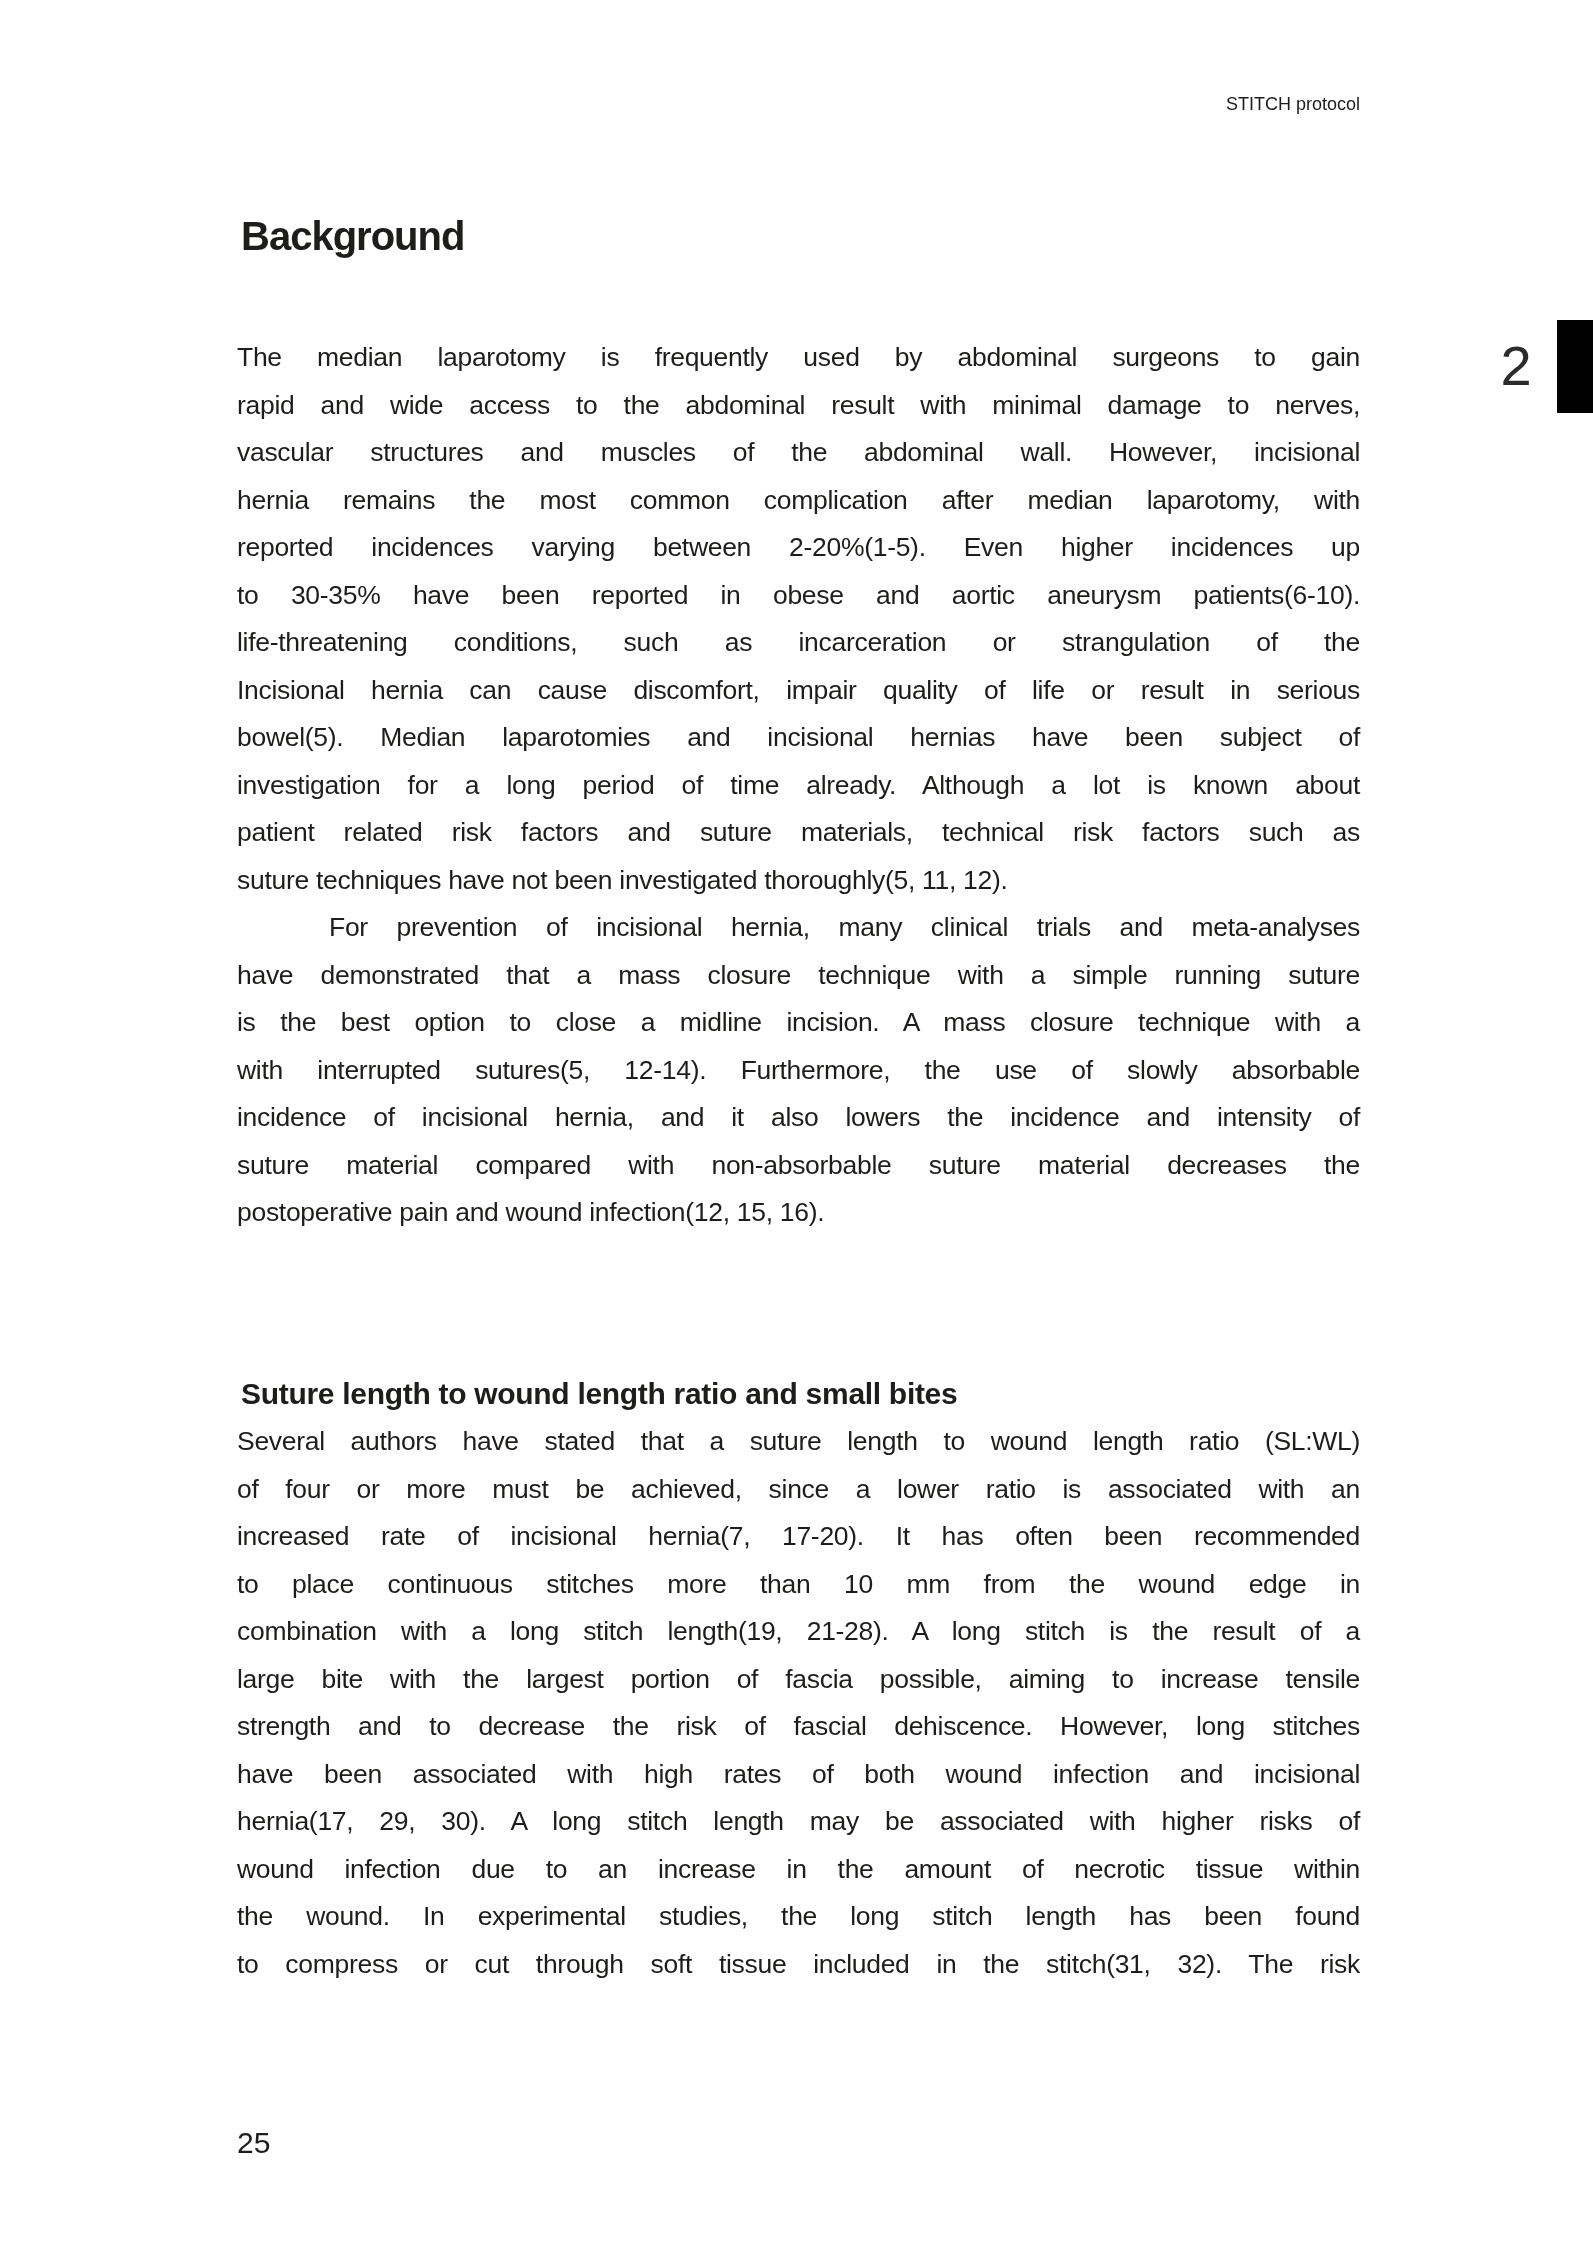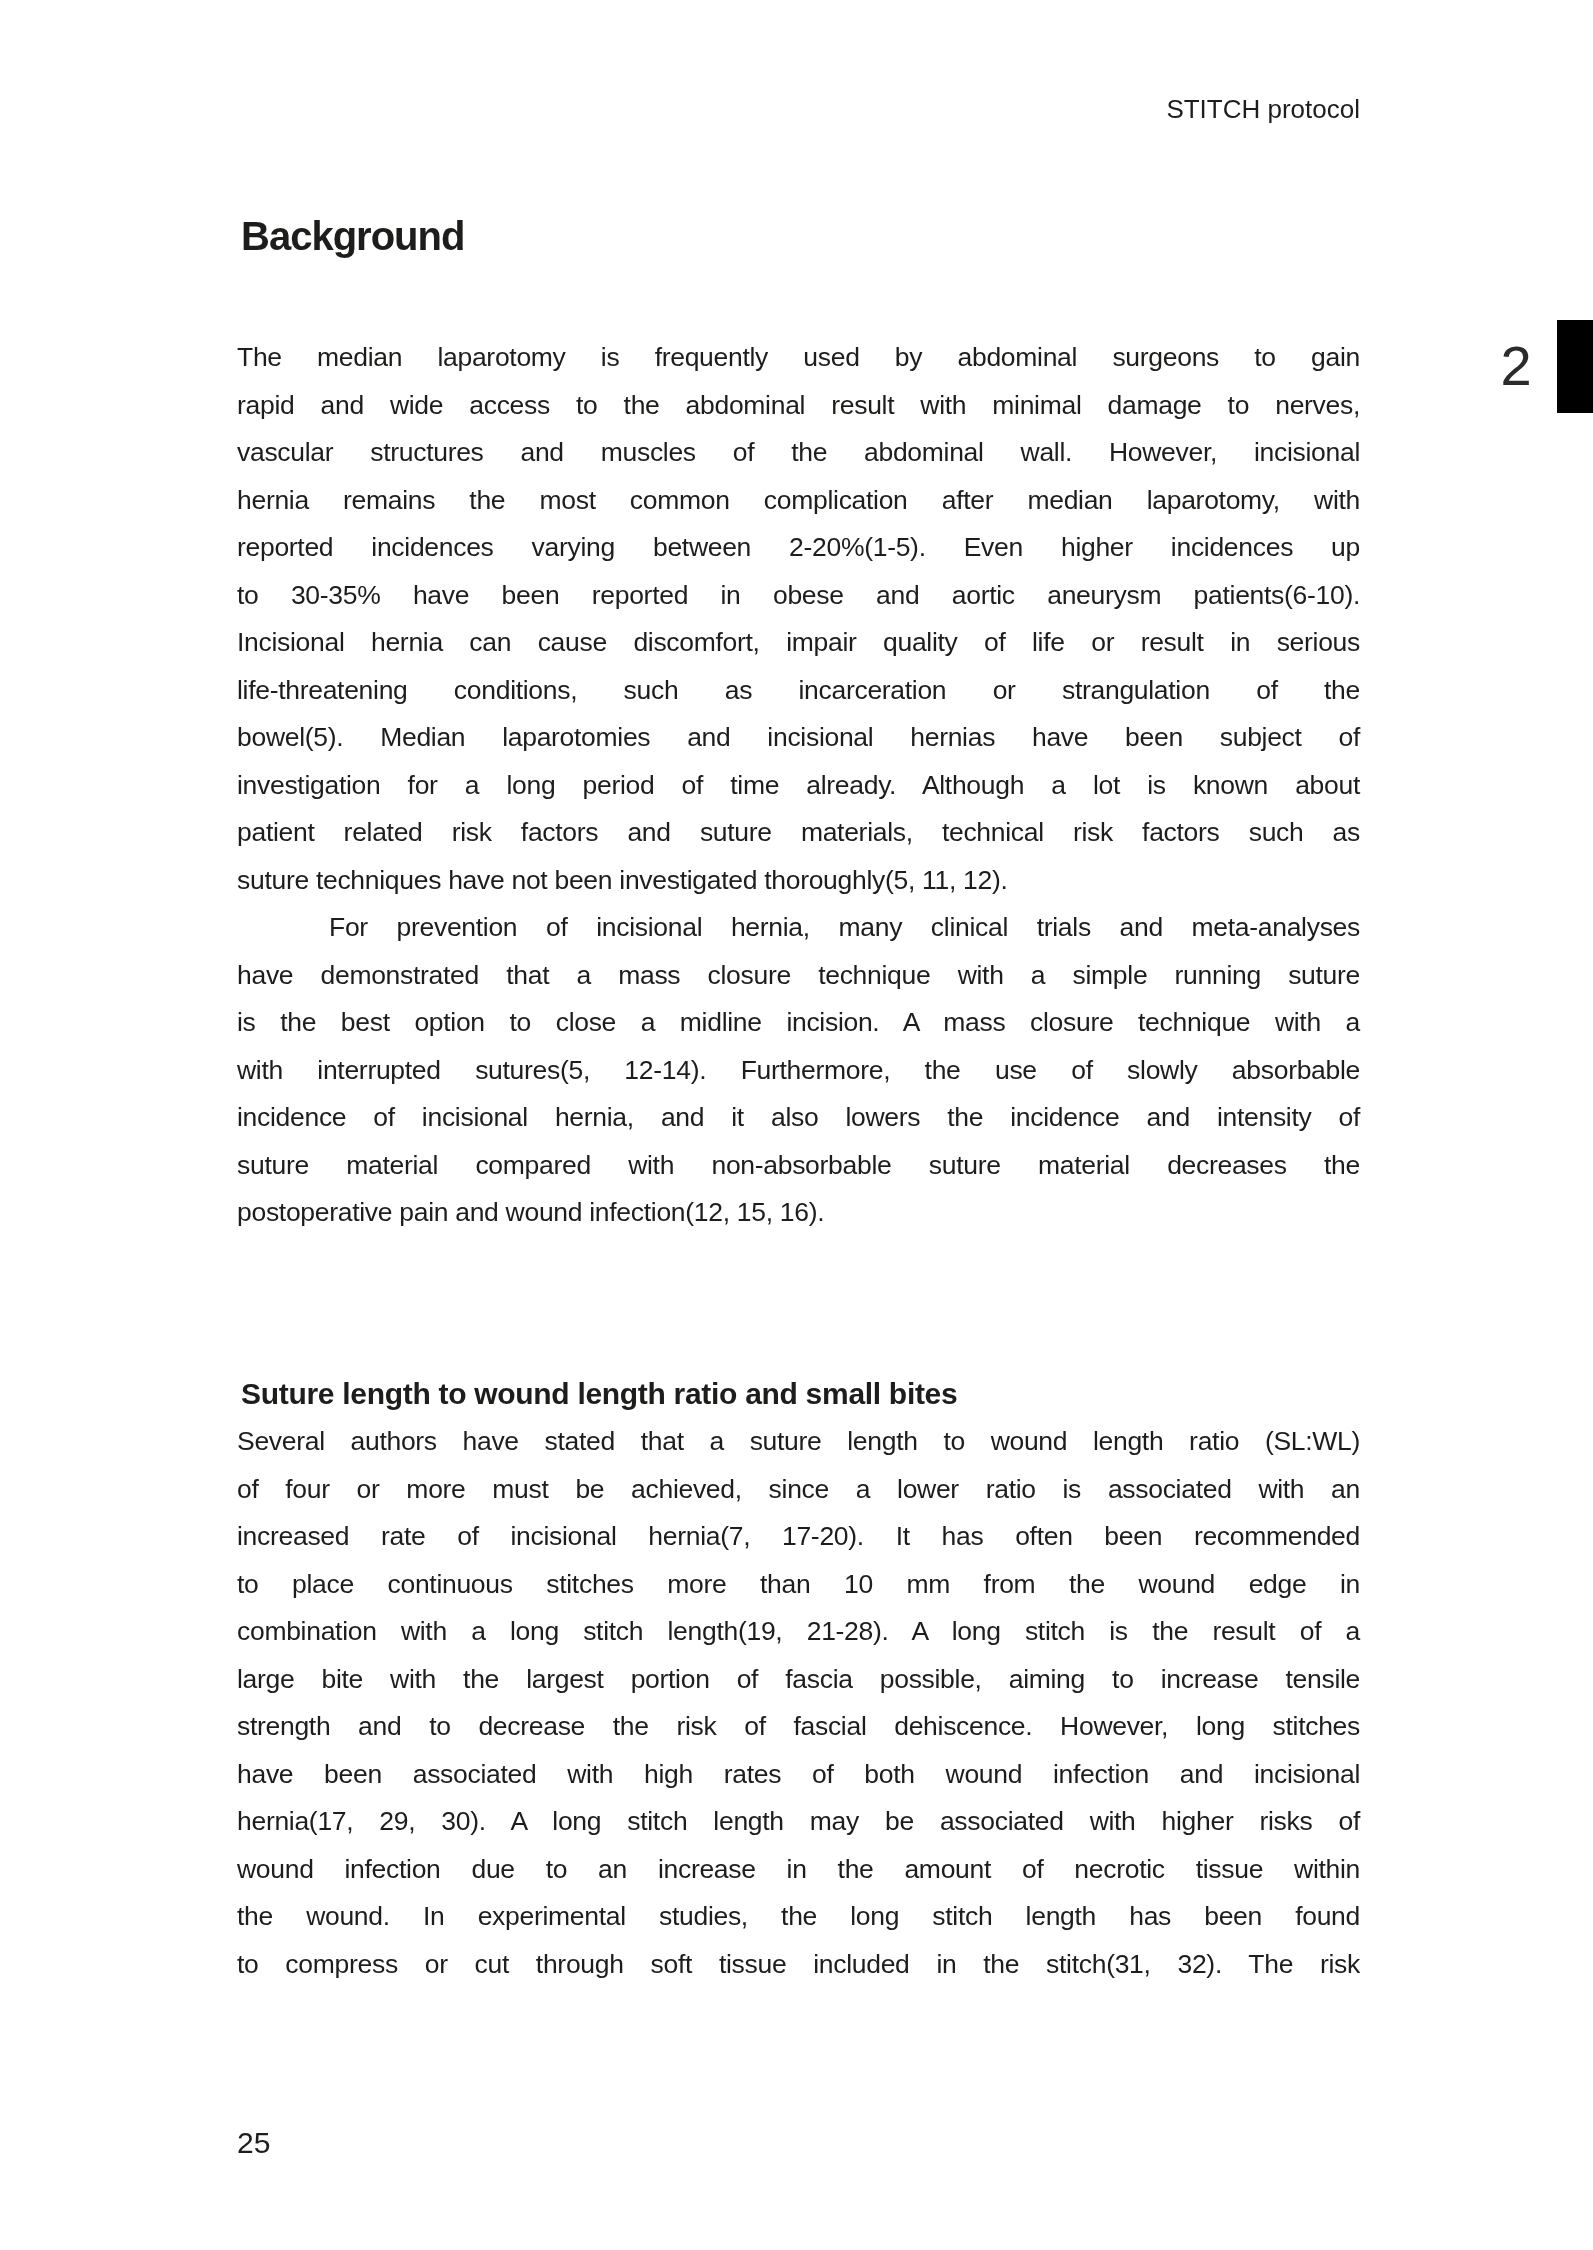--- a/index.html
+++ b/index.html
@@ -16,21 +16,21 @@
 
   .content {
     position: absolute;
     left: 237px;
     width: 1123px;
   }
 
   .running-header {
     top: 94px;
     text-align: right;
-    font-size: 26px;
+    font-size: 18px;
     letter-spacing: 0;
   }
 
   .title {
     top: 210px;
     margin: 4px;
     font-size: 40px;
     font-weight: 700;
     letter-spacing: -1px;
   }
@@ -96,22 +96,22 @@
 
   <h1 class="content title">Background</h1>
 
   <div class="content block block1">
       <div class="line j">The median laparotomy is frequently used by abdominal surgeons to gain</div>
       <div class="line j">rapid and wide access to the abdominal result with minimal damage to nerves,</div>
       <div class="line j">vascular structures and muscles of the abdominal wall. However, incisional</div>
       <div class="line j">hernia remains the most common complication after median laparotomy, with</div>
       <div class="line j">reported incidences varying between 2-20%(1-5). Even higher incidences up</div>
       <div class="line j">to 30-35% have been reported in obese and aortic aneurysm patients(6-10).</div>
+      <div class="line j">life-threatening conditions, such as incarceration or strangulation of the</div>
       <div class="line j">Incisional hernia can cause discomfort, impair quality of life or result in serious</div>
-      <div class="line j">life-threatening conditions, such as incarceration or strangulation of the</div>
       <div class="line j">bowel(5). Median laparotomies and incisional hernias have been subject of</div>
       <div class="line j">investigation for a long period of time already. Although a lot is known about</div>
       <div class="line j">patient related risk factors and suture materials, technical risk factors such as</div>
       <div class="line">suture techniques have not been investigated thoroughly(5, 11, 12).</div>
       <div class="line j ind">For prevention of incisional hernia, many clinical trials and meta-analyses</div>
       <div class="line j">have demonstrated that a mass closure technique with a simple running suture</div>
       <div class="line j">is the best option to close a midline incision. A mass closure technique with a</div>
       <div class="line j">with interrupted sutures(5, 12-14). Furthermore, the use of slowly absorbable</div>
       <div class="line j">incidence of incisional hernia, and it also lowers the incidence and intensity of</div>
       <div class="line j">suture material compared with non-absorbable suture material decreases the</div>

